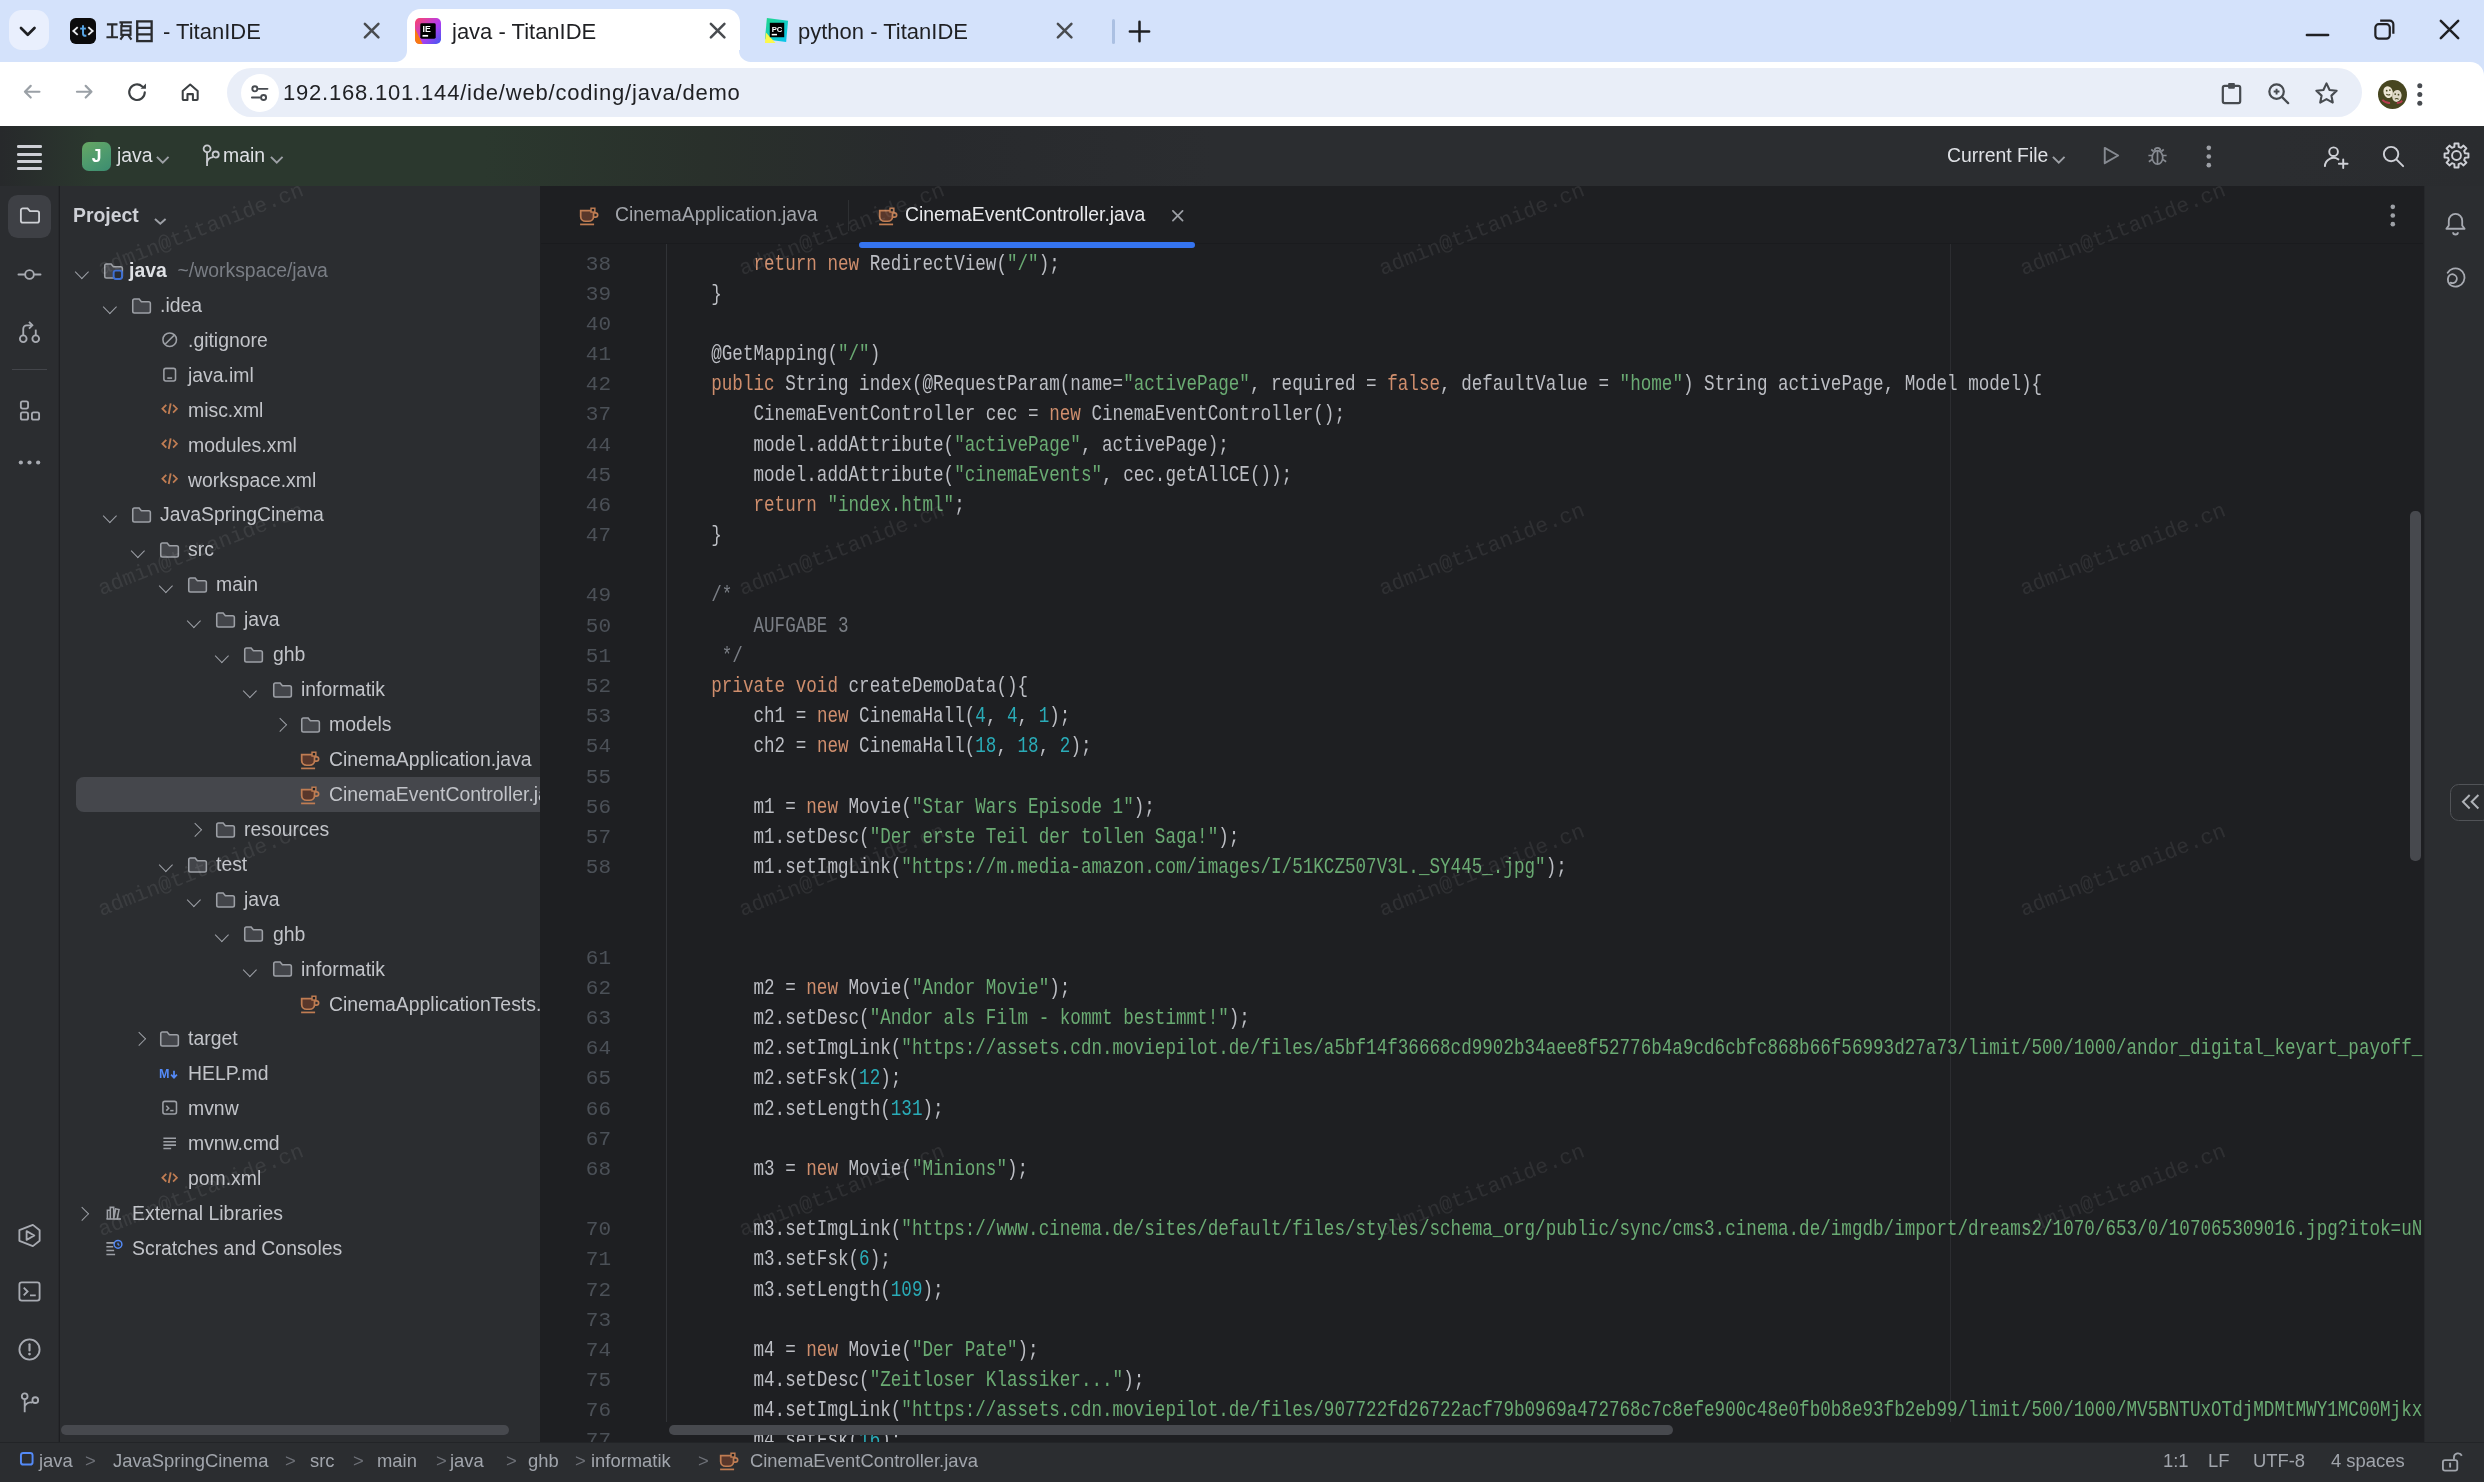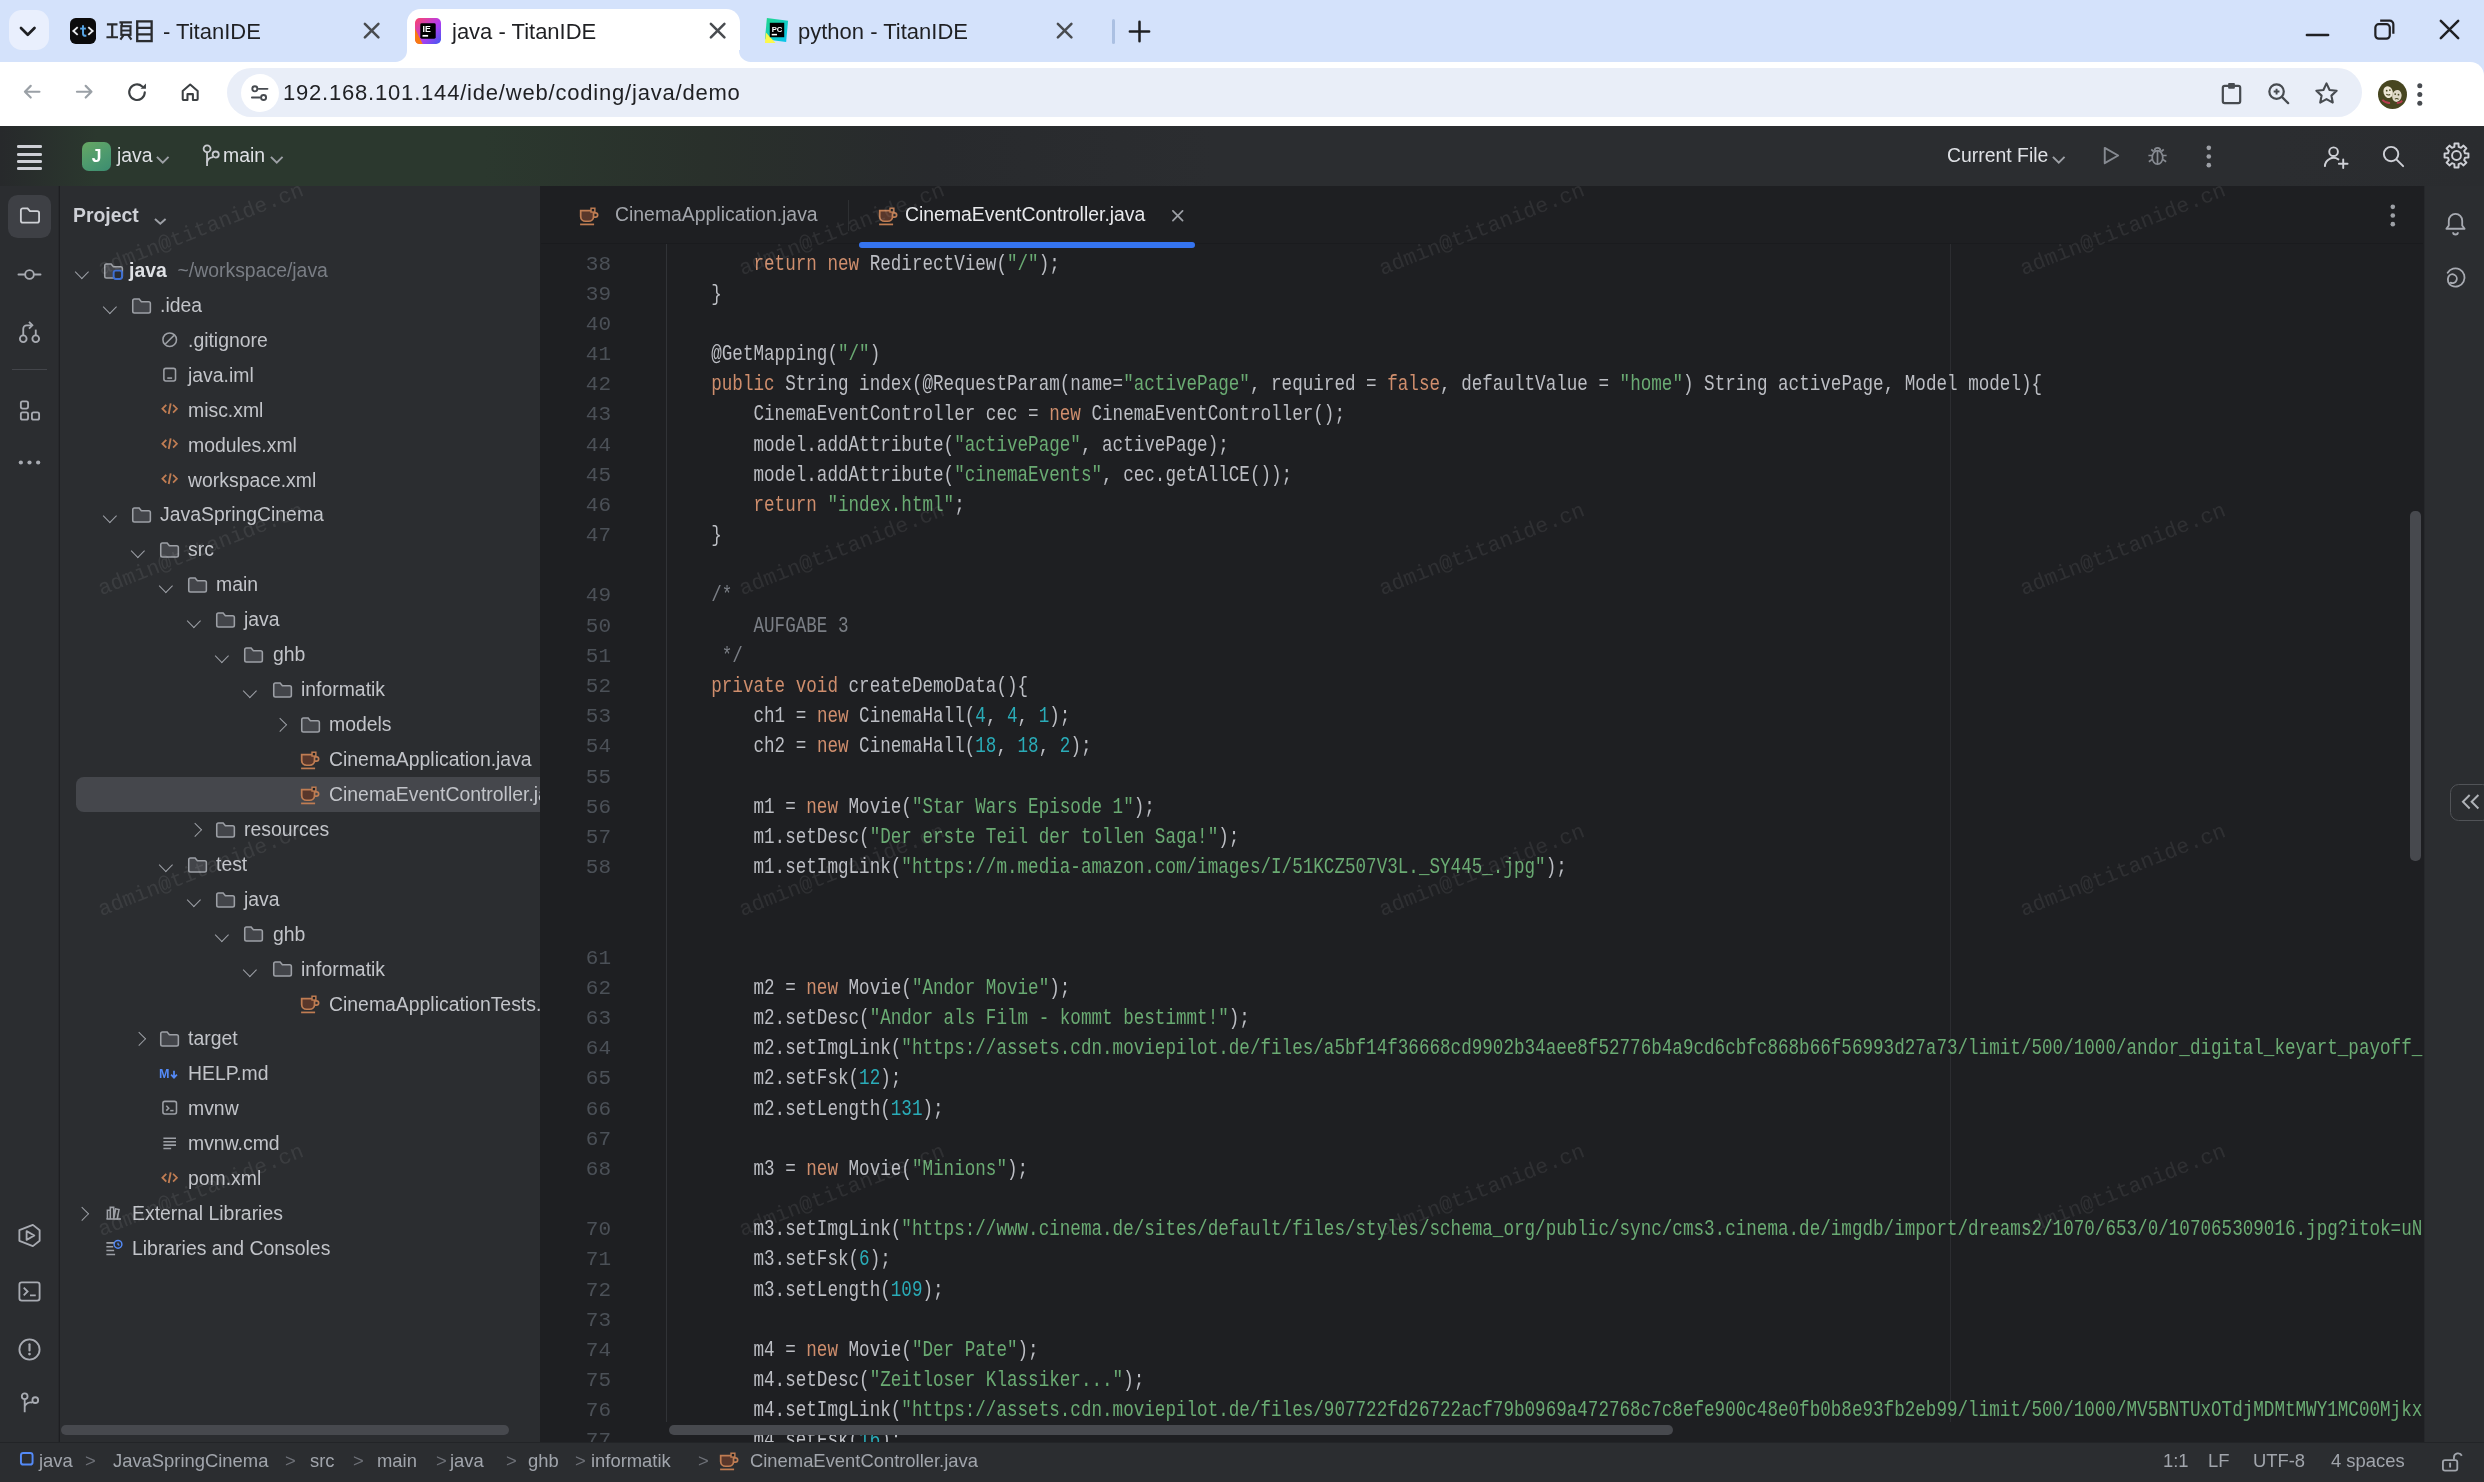--- a/index.html
+++ b/index.html
@@ -460,21 +460,21 @@
         <div class="ticon" style="left:44px;top:1017px"><svg width="19.4" height="19.4" viewBox="0 0 20 20" fill="none">
             <path d="M3.5 16.5 v-9 h3 v9 M6.5 16.5 v-12 h3.5 v12 M10 16.5 l2-10.5 3.5 0.8 -2 10" stroke="#9da0a6" stroke-width="1.6" fill="none"></path>
             <path d="M2.5 16.5 h15" stroke="#9da0a6" stroke-width="1.6" fill="none"></path>
           </svg></div>
         <div class="tlab" style="left:72px;top:1010px">External Libraries</div>
         <div class="ticon" style="left:43px;top:1052px"><svg width="21.3" height="19.4" viewBox="0 0 22 20" fill="none">
             <path d="M3.5 5 h9 M3.5 9 h7 M3.5 13 h8 M3.5 17 h9" stroke="#9da0a6" stroke-width="1.6" fill="none"></path>
             <circle cx="15.5" cy="6.5" r="4" fill="#2b2d30" stroke="#548af7" stroke-width="1.5"></circle>
             <path d="M15.5 4.8 v1.9 l1.4 0.9" stroke="#548af7" stroke-width="1.3"></path>
           </svg></div>
-        <div class="tlab" style="left:72px;top:1045px">Libraries and Consoles</div>
+        <div class="tlab" style="left:72px;top:1045px">Scratches and Consoles</div>
       </div>
     <div class="sb" style="left:1px;top:1239px;width:448px;height:9.7px"></div>
   </div>
 
   <div id="editor">
     <div id="edtabs">
       <div class="icn" style="left:37px;top:18.4px"><svg width="23" height="23" viewBox="0 0 24 24" fill="none">
             <path d="M2.8 7 h13.4 v6 a5 5 0 0 1 -5 5 h-3.4 a5 5 0 0 1 -5 -5 z" fill="#59372b" stroke="#c07d53" stroke-width="1.8"></path>
             <rect x="13.6" y="4.4" width="4" height="4" fill="#1e1f22" stroke="#c07d53" stroke-width="1.5"></rect>
             <path d="M16.5 9.2 h1.7 a2.3 2.3 0 0 1 0 4.6 h-1.9" stroke="#c07d53" stroke-width="1.8"></path>
@@ -500,21 +500,21 @@
       <div id="tabunderline"></div>
     </div>
     <div id="gutterline"></div>
     <div id="colguide"></div>
     <div id="codewrap" style="position:absolute;left:0;top:-182px;width:100%;height:100%">
         <div class="cl" style="top:246px"><span class="gn">38</span><span class="ct"><span class="d">&nbsp;&nbsp;&nbsp;&nbsp;&nbsp;&nbsp;&nbsp;&nbsp;</span><span class="k">return</span><span class="d">&nbsp;</span><span class="k">new</span><span class="d">&nbsp;RedirectView(</span><span class="s">"/"</span><span class="d">);</span></span></div>
         <div class="cl" style="top:276px"><span class="gn">39</span><span class="ct"><span class="d">&nbsp;&nbsp;&nbsp;&nbsp;}</span></span></div>
         <div class="cl" style="top:306px"><span class="gn">40</span><span class="ct"></span></div>
         <div class="cl" style="top:336px"><span class="gn">41</span><span class="ct"><span class="d">&nbsp;&nbsp;&nbsp;&nbsp;@GetMapping(</span><span class="s">"/"</span><span class="d">)</span></span></div>
         <div class="cl" style="top:366px"><span class="gn">42</span><span class="ct"><span class="d">&nbsp;&nbsp;&nbsp;&nbsp;</span><span class="k">public</span><span class="d">&nbsp;String&nbsp;index(@RequestParam(name=</span><span class="s">"activePage"</span><span class="d">,&nbsp;required&nbsp;=&nbsp;</span><span class="k">false</span><span class="d">,&nbsp;defaultValue&nbsp;=&nbsp;</span><span class="s">"home"</span><span class="d">)&nbsp;String&nbsp;activePage,&nbsp;Model&nbsp;model){</span></span></div>
-        <div class="cl" style="top:396px"><span class="gn">43</span><span class="ct"><span class="d">&nbsp;&nbsp;&nbsp;&nbsp;&nbsp;&nbsp;&nbsp;&nbsp;CinemaEventController&nbsp;cec&nbsp;=&nbsp;</span><span class="k">new</span><span class="d">&nbsp;CinemaEventController();</span></span></div>
+        <div class="cl" style="top:396px"><span class="gn">37</span><span class="ct"><span class="d">&nbsp;&nbsp;&nbsp;&nbsp;&nbsp;&nbsp;&nbsp;&nbsp;CinemaEventController&nbsp;cec&nbsp;=&nbsp;</span><span class="k">new</span><span class="d">&nbsp;CinemaEventController();</span></span></div>
         <div class="cl" style="top:427px"><span class="gn">44</span><span class="ct"><span class="d">&nbsp;&nbsp;&nbsp;&nbsp;&nbsp;&nbsp;&nbsp;&nbsp;model.addAttribute(</span><span class="s">"activePage"</span><span class="d">,&nbsp;activePage);</span></span></div>
         <div class="cl" style="top:457px"><span class="gn">45</span><span class="ct"><span class="d">&nbsp;&nbsp;&nbsp;&nbsp;&nbsp;&nbsp;&nbsp;&nbsp;model.addAttribute(</span><span class="s">"cinemaEvents"</span><span class="d">,&nbsp;cec.getAllCE());</span></span></div>
         <div class="cl" style="top:487px"><span class="gn">46</span><span class="ct"><span class="d">&nbsp;&nbsp;&nbsp;&nbsp;&nbsp;&nbsp;&nbsp;&nbsp;</span><span class="k">return</span><span class="d">&nbsp;</span><span class="s">"index.html"</span><span class="d">;</span></span></div>
         <div class="cl" style="top:517px"><span class="gn">47</span><span class="ct"><span class="d">&nbsp;&nbsp;&nbsp;&nbsp;}</span></span></div>
         <div class="cl" style="top:577px"><span class="gn">49</span><span class="ct"><span class="c">&nbsp;&nbsp;&nbsp;&nbsp;/*</span></span></div>
         <div class="cl" style="top:608px"><span class="gn">50</span><span class="ct"><span class="c">&nbsp;&nbsp;&nbsp;&nbsp;&nbsp;&nbsp;&nbsp;&nbsp;AUFGABE&nbsp;3</span></span></div>
         <div class="cl" style="top:638px"><span class="gn">51</span><span class="ct"><span class="c">&nbsp;&nbsp;&nbsp;&nbsp;&nbsp;*/</span></span></div>
         <div class="cl" style="top:668px"><span class="gn">52</span><span class="ct"><span class="d">&nbsp;&nbsp;&nbsp;&nbsp;</span><span class="k">private</span><span class="d">&nbsp;</span><span class="k">void</span><span class="d">&nbsp;createDemoData(){</span></span></div>
         <div class="cl" style="top:698px"><span class="gn">53</span><span class="ct"><span class="d">&nbsp;&nbsp;&nbsp;&nbsp;&nbsp;&nbsp;&nbsp;&nbsp;ch1&nbsp;=&nbsp;</span><span class="k">new</span><span class="d">&nbsp;CinemaHall(</span><span class="n">4</span><span class="d">,&nbsp;</span><span class="n">4</span><span class="d">,&nbsp;</span><span class="n">1</span><span class="d">);</span></span></div>
         <div class="cl" style="top:728px"><span class="gn">54</span><span class="ct"><span class="d">&nbsp;&nbsp;&nbsp;&nbsp;&nbsp;&nbsp;&nbsp;&nbsp;ch2&nbsp;=&nbsp;</span><span class="k">new</span><span class="d">&nbsp;CinemaHall(</span><span class="n">18</span><span class="d">,&nbsp;</span><span class="n">18</span><span class="d">,&nbsp;</span><span class="n">2</span><span class="d">);</span></span></div>

